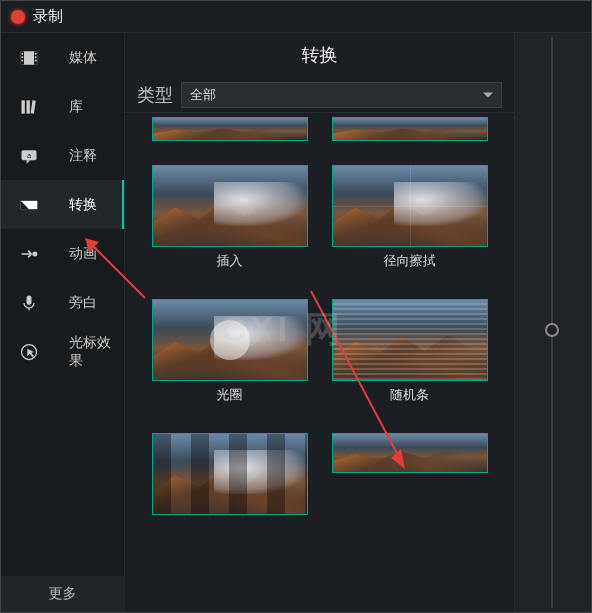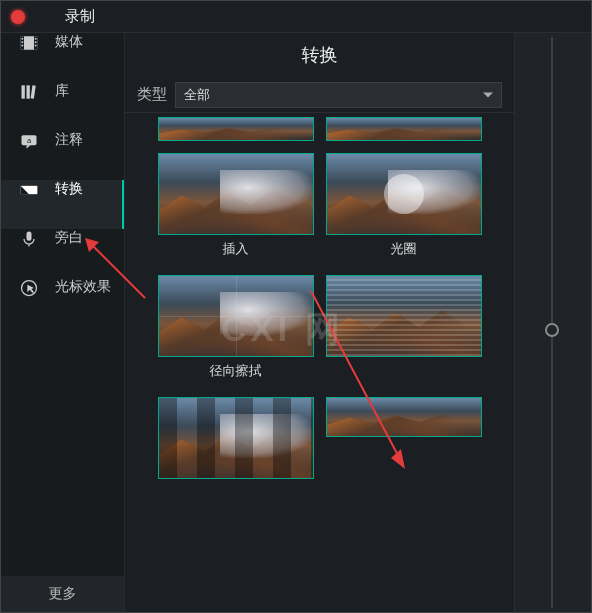--- a/index.html
+++ b/index.html
@@ -17,21 +17,20 @@
   border: 1px solid #444;
   display: flex;
   flex-direction: column;
 }
 .topbar {
   height: 32px;
   display: flex;
   align-items: center;
   padding: 0 10px;
   border-bottom: 1px solid #2a2e33;
-  gap: 32px;
 }
 .rec-icon {
   width: 14px; height: 14px; border-radius: 50%;
   background: #e43b3b;
   box-shadow: 0 0 4px #e43b3b;
   margin-right: 8px;
 }
 .rec-label { font-size: 15px; color: #eee; }
 .body-row {
   flex: 1;
@@ -41,22 +40,23 @@
 .sidebar {
   width: 124px;
   background: #181b1e;
   display: flex;
   flex-direction: column;
   border-right: 1px solid #262a2e;
 }
 .sidebar-item {
   height: 49px;
   display: flex;
+  align-items: center;
   padding-left: 18px;
-  gap: 16px;
+  gap: 30px;
   font-size: 14px;
   color: #ccc;
   cursor: pointer;
 }
 .sidebar-item.active {
   background: #22272b;
   border-right: 2px solid #00c9a7;
   color: #fff;
 }
 .sidebar-spacer { flex: 1; }
@@ -84,21 +84,21 @@
   display: flex; align-items: center; justify-content: center;
   font-size: 18px; color: #eee;
 }
 .type-row {
   height: 36px;
   display: flex; align-items: center;
   padding: 0 12px;
   gap: 8px;
   border-bottom: 1px solid #2a2e33;
 }
-.type-label { font-size: 15px; color: #bbb; }
+.type-label { font-size: 18px; color: #bbb; }
 .dropdown {
   flex: 1;
   height: 26px;
   background: #2a2e33;
   border: 1px solid #3a3f44;
   display: flex; align-items: center;
   padding: 4px 8px;
   font-size: 13px; color: #ddd;
   position: relative;
   cursor: pointer;
@@ -114,21 +114,21 @@
   transform: translateY(-50%);
 }
 .grid-wrap {
   flex: 1;
   overflow: hidden;
   padding: 4px 10px 0 10px;
 }
 .grid {
   display: grid;
   grid-template-columns: repeat(2, 156px);
-  gap: 12px;
+  gap: 24px;
   justify-content: center;
 }
 .tile {
   display: flex;
   flex-direction: column;
 }
 .thumb {
   width: 156px; height: 82px;
   border: 1px solid #00a98a;
   background: linear-gradient(180deg, #6b8aa8 0%, #3b4a58 35%, #7a553b 60%, #2b2b2b 100%);
@@ -246,20 +246,27 @@
 
       <div class="sidebar-item active">
         <svg class="icon-svg" viewBox="0 0 24 24">
             <rect x="2" y="7" width="20" height="10"></rect>
             <path d="M2 7 L12 17 L2 17 Z" fill="#181b1e"></path>
           </svg>
         <span>转换</span>
       </div>
 
 
+      <div class="sidebar-item">
+        <svg class="icon-svg" viewBox="0 0 24 24">
+            <path d="M3 12 L15 12 M15 12 L11 8 M15 12 L11 16" stroke="#ccc" stroke-width="2" fill="none"></path>
+            <circle cx="19" cy="12" r="3"></circle>
+          </svg>
+        <span>动画</span>
+      </div>
 
       <div class="sidebar-item">
         <svg class="icon-svg" viewBox="0 0 24 24">
             <rect x="9" y="3" width="6" height="11" rx="3"></rect>
             <path d="M6 12 a6 6 0 0 0 12 0 M12 18 L12 21" stroke="#ccc" stroke-width="1.5" fill="none"></path>
           </svg>
         <span>旁白</span>
       </div>
 
       <div class="sidebar-item">
@@ -303,40 +310,41 @@
             <div class="thumb">
                 <div class="mountain"></div>
                 <div class="cloud"></div>
               </div>
             <div class="tile-label">插入</div>
           </div>
           <div class="tile">
             <div class="thumb">
                 <div class="mountain"></div>
                 <div class="cloud"></div>
+                <div class="radial-quad"></div>
+              </div>
+            <div class="tile-label">径向擦拭</div>
+          </div>
+
+          <div class="tile">
+            <div class="thumb">
+                <div class="mountain"></div>
+                <div class="cloud"></div>
                 <div class="iris-shape">
                   <div></div>
                 </div>
               </div>
             <div class="tile-label">光圈</div>
           </div>
-
-          <div class="tile">
-            <div class="thumb">
-                <div class="mountain"></div>
-                <div class="cloud"></div>
-                <div class="radial-quad"></div>
-              </div>
-            <div class="tile-label">径向擦拭</div>
-          </div>
           <div class="tile">
             <div class="thumb">
                 <div class="mountain"></div>
                 <div class="stripes"></div>
               </div>
+            <div class="tile-label">随机条</div>
           </div>
 
           <div class="tile">
             <div class="thumb">
                 <div class="mountain"></div>
                 <div class="cloud"></div>
                 <div class="bars"></div>
               </div>
           </div>
 

